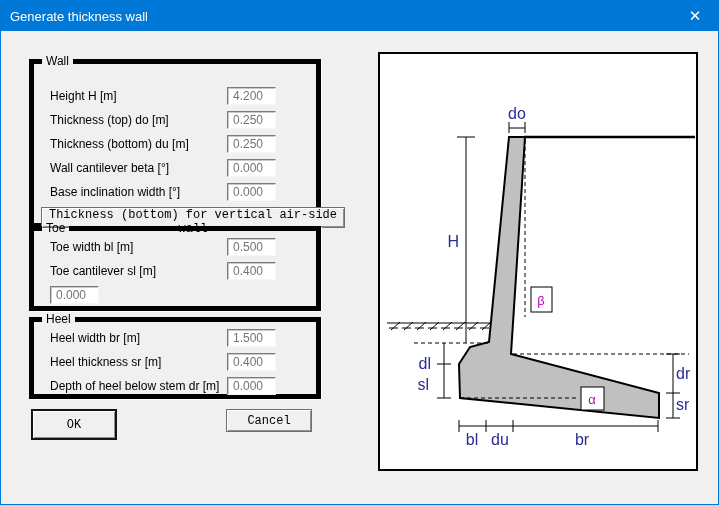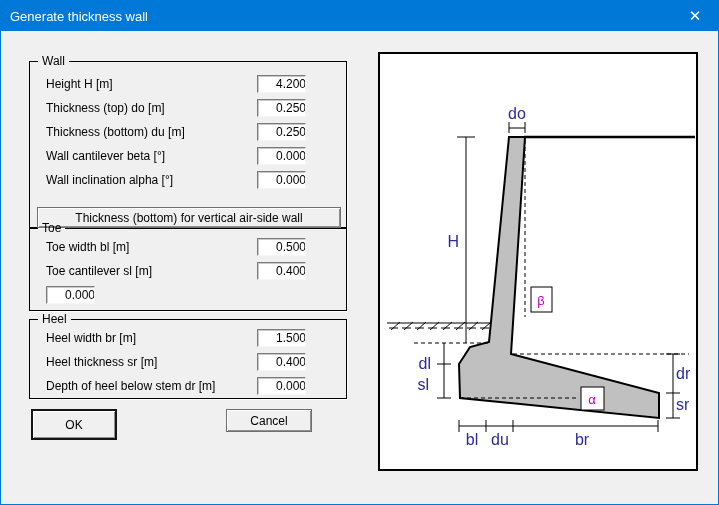--- a/index.html
+++ b/index.html
@@ -11,35 +11,35 @@
   body{font-family:"Liberation Sans","DejaVu Sans",sans-serif;}
   .screen{position:relative;width:719px;height:505px;background:var(--c-dialog_bg,#F0F0F0);
           border:1px solid var(--c-titlebar,#0078D7);overflow:hidden;}
   .titlebar{position:absolute;left:0;top:0;width:100%;height:30px;
             background:var(--c-titlebar,#0078D7);color:var(--c-titlebar_text,#fff);
             display:flex;align-items:center;}
   .titlebar .title{font-size:13px;padding-left:9px;}
   .closebox{margin-left:auto;width:46px;height:30px;text-align:center;line-height:30px;
             font-size:15px;color:var(--c-titlebar_text,#fff);cursor:pointer;}
 
-  fieldset{position:absolute;left:28px;width:318px;border:1px solid #000000;
+  fieldset{position:absolute;left:28px;width:292px;border:5px solid #000000;
            box-shadow:1px 1px 0 #ffffff;background:transparent;}
   legend{font-size:12px;line-height:14px;margin-left:8px;padding:0 4px;color:#000;}
   .fs-wall{top:53px;height:174px;}
   .fs-toe{top:220px;height:90px;}
   .fs-heel{top:311px;height:87px;}
   .row{display:flex;align-items:center;justify-content:space-between;
        height:24px;padding:0 40px 0 16px;}
-  .fs-wall .row:first-of-type{margin-top:4px;}
+  .fs-wall .row:first-of-type{margin-top:16px;}
   .lbl{font-size:12px;color:#000;white-space:nowrap;}
   .tbox{width:49px;height:18px;background:#fff;font-family:"Liberation Sans","DejaVu Sans",sans-serif;
-        font-size:12px;color:#000000;padding:0 0 0 18px;
+        font-size:12px;color:#737373;padding:0 0 0 5px;
         border:1px solid;border-color:#7b7b7b #f6f6f6 #f6f6f6 #7b7b7b;
         box-shadow:inset 1px 1px 0 #c9c9c9;outline:none;}
-  .btn{background:var(--c-dialog_bg,#F0F0F0);font-family:Liberation Sans, sans-serif;
+  .btn{background:var(--c-dialog_bg,#F0F0F0);font-family:Liberation Mono, monospace;
        font-size:12px;color:#000;cursor:pointer;
        border:1px solid #6f6f6f;
        box-shadow:inset 1px 1px 0 #ffffff,inset -1px -1px 0 #8f8f8f;}
   .btn-wide{position:absolute;left:7px;top:139px;width:304px;height:21px;}
   .btn-ok{position:absolute;left:30px;top:408px;width:86px;height:31px;
           border:2px solid #141414;box-shadow:inset 1px 1px 0 #ffffff,inset -1px -1px 0 #8f8f8f;}
   .btn-cancel{position:absolute;left:187px;top:408px;width:86px;height:23px;margin-left:38px;}
 
   .diagram-svg{position:absolute;left:0;top:0;}
   .frame{fill:#ffffff;stroke:var(--c-outline,#000);stroke-width:2;}
@@ -76,21 +76,21 @@
     </div>
     <div class="row">
       <span class="lbl">Thickness (bottom) du [m]</span>
       <input class="tbox" value="0.250" style="">
     </div>
     <div class="row">
       <span class="lbl">Wall cantilever beta [°]</span>
       <input class="tbox" value="0.000" style="">
     </div>
     <div class="row">
-      <span class="lbl">Wall inclination alpha [°]</span>
+      <span class="lbl">Base inclination width [°]</span>
       <input class="tbox" value="0.000" style="">
     </div>
     <button class="btn btn-wide">Thickness (bottom) for vertical air-side wall</button>
   </fieldset>
 
   <fieldset class="fs-toe">
     <legend>Toe</legend>
     <div class="row">
       <span class="lbl">Toe width bl [m]</span>
       <input class="tbox" value="0.500" style="">

